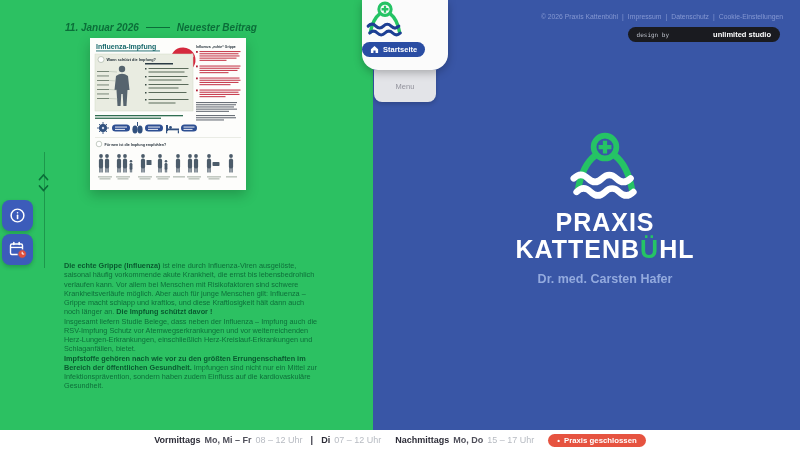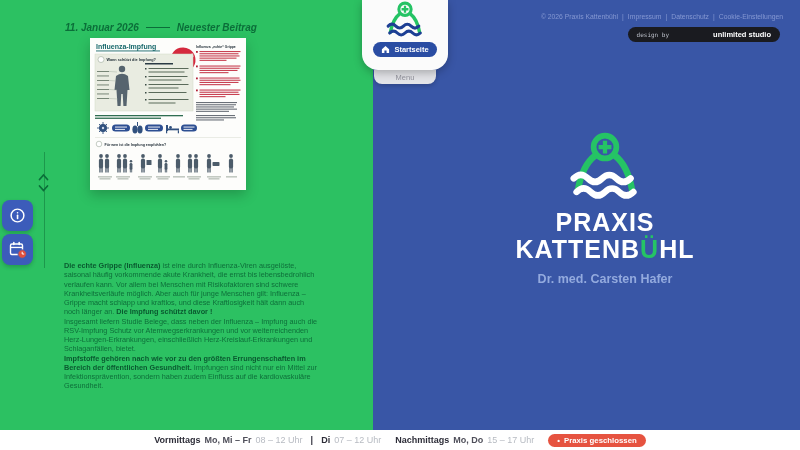--- a/index.html
+++ b/index.html
@@ -13,24 +13,24 @@
            display:flex; gap:4px; align-items:center; }
   .legal .lnk { cursor:pointer; }
   .design-pill { position:absolute; top:27px; right:20px; height:15px; padding:0 9px;
                  background:#1a1b20; border-radius:9px; display:flex; align-items:center; gap:5px; }
   .design-pill .d1 { font-family:"DejaVu Sans Mono", monospace; font-size:6px; color:#b9bdc6; }
   .design-pill .d2 { font-size:7.5px; font-weight:bold; color:#ffffff;margin-left:39px; }
 
   
   .nav-card { position:absolute; left:362px; top:0; width:86px; height:70px; background:#fbfbfb;
               border-radius:0 0 16px 16px; box-shadow:0 3px 8px rgba(0,0,0,.25);
-              display:flex; flex-direction:column; align-items:center; z-index:5; }
+              display:flex; flex-direction:column; align-items:flex-start; z-index:5; }
   .home-btn { margin-top:2px; height:15px; padding:0 8px; background:#2a4da3; border-radius:9px;
               display:flex; align-items:center; gap:4px; color:#fff; font-size:7.5px; font-weight:bold; cursor:pointer; }
-  .menu-tab { position:absolute; left:374px; top:70px; width:62px; height:14px; background:#e3e4e8;
+  .menu-tab { position:absolute; left:374px; top:70px; width:62px; height:32px; background:#e3e4e8;
               border-radius:0 0 8px 8px; box-shadow:0 2px 4px rgba(0,0,0,.18);
               display:flex; align-items:center; justify-content:center;
               font-size:7.5px; color:#92929c; z-index:4; cursor:pointer; }
 
   
   .date-row { position:absolute; left:65px; top:22px; display:flex; align-items:center; gap:7px;
               font-size:10px; font-style:italic; font-weight:bold; color:#0b6e39; }
   .date-dash { width:24px; height:1px; background:#0b6e39; }
   .flyer { position:absolute; left:90px; top:38px; width:156px; height:152px;
            box-shadow:0 5px 12px rgba(0,0,0,.22); background:#fdfdfb; cursor:pointer; }

